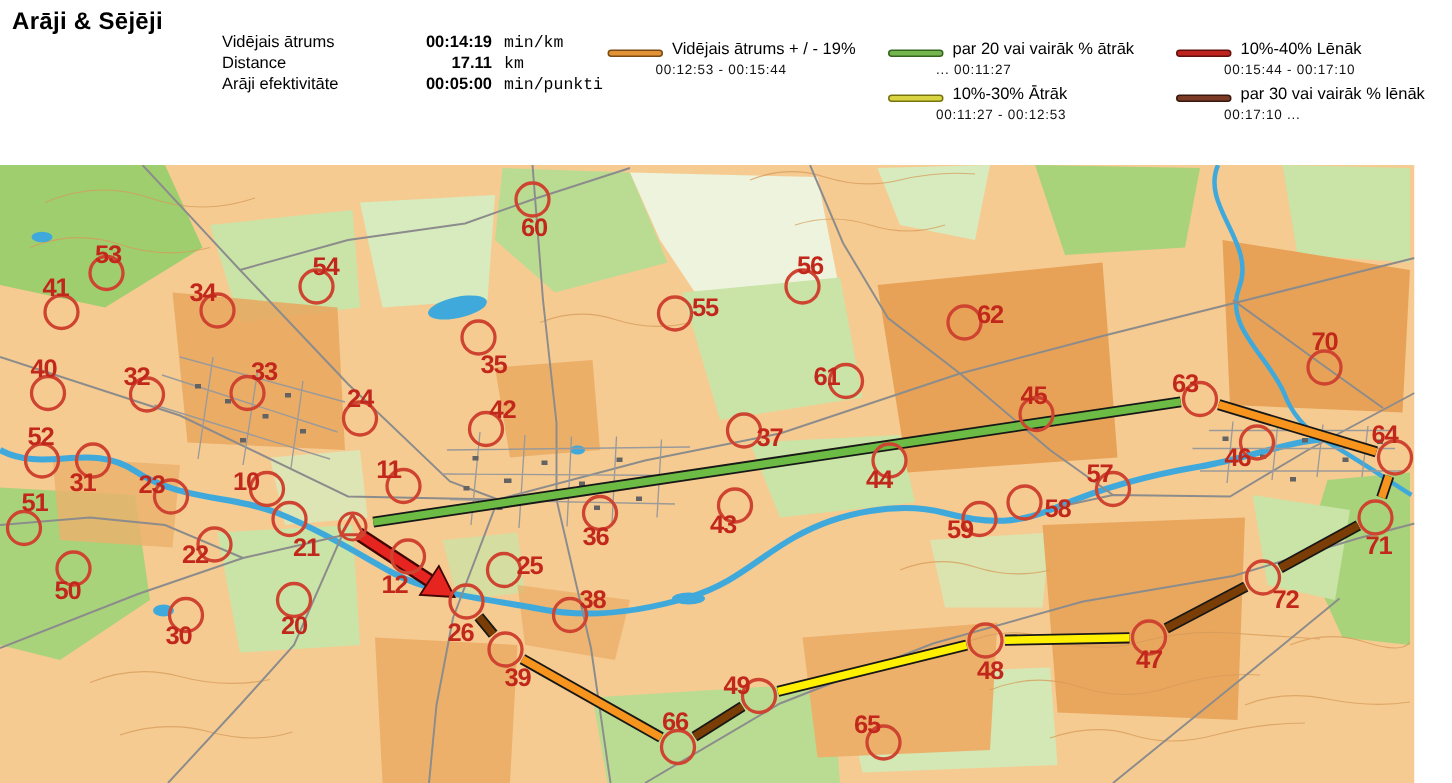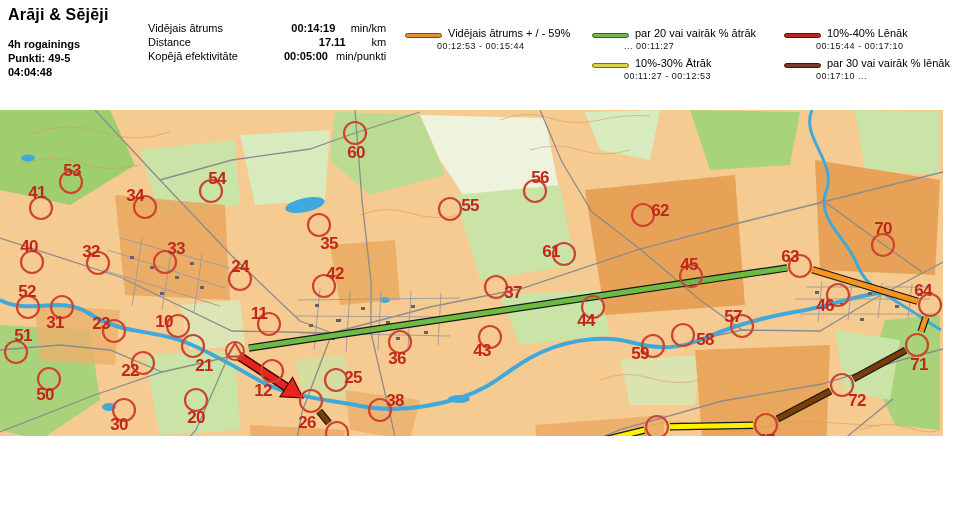--- a/index.html
+++ b/index.html
@@ -1,25 +1,25 @@
 <!DOCTYPE html>
 <html><head>
 <meta charset="utf-8">
 <style>
   html,body{margin:0;padding:0;background:#fff;}
   body{font-family:"Liberation Sans",sans-serif;color:#000;}
-  #stage{position:relative;width:968px;height:436px;overflow:hidden;background:#fff;}
+  #stage{position:relative;width:968px;height:522px;overflow:hidden;background:#fff;}
 
   .hdr-title{position:absolute;left:8px;top:6px;font-size:16px;font-weight:bold;letter-spacing:.2px;}
   .hdr-left{position:absolute;left:8px;top:37px;font-size:11px;font-weight:bold;line-height:14px;}
   .stats{position:absolute;left:148px;top:22px;font-size:11px;}
-  .stats .row{height:14px;display:flex;align-items:baseline;justify-content:space-between;}
+  .stats .row{height:14px;display:flex;align-items:baseline;}
   .stats .lab{width:128px;}
   .stats .val{width:52px;text-align:right;font-weight:bold;}
-  .stats .unit{margin-left:8px;}
+  .stats .unit{margin-left:8px;font-family:Liberation Mono, monospace;}
 
   .legend-item{position:absolute;font-size:11px;white-space:nowrap;}
   .legend-item .sw{position:absolute;left:0;top:7px;width:37px;height:5px;border-radius:3px;border:1px solid #444;box-sizing:border-box;}
   .legend-item .lab{position:absolute;left:43px;top:1px;}
   .legend-item .rng{position:absolute;left:32px;top:15px;font-size:9px;letter-spacing:.5px;color:#111;}
   #leg-avg{left:405px;top:26px;}
   #leg-fast20{left:592px;top:26px;}
   #leg-fast10{left:592px;top:56px;}
   #leg-slow10{left:784px;top:26px;}
   #leg-slow20{left:784px;top:56px;}
@@ -28,47 +28,42 @@
   #mapsvg{display:block;}
   .ctrl-num{font-family:"Liberation Sans",sans-serif;font-weight:bold;font-size:17px;letter-spacing:-0.8px;fill:#C2271C;}
 </style>
 </head>
 <body>
 
 <div id="stage">
 
   <div class="hdr-title">Arāji &amp; Sējēji</div>
 
-  <div class="hdr-left">
-    <div>4h rogainings</div>
-    <div>Punkti: 49-5</div>
-    <div>04:04:48</div>
-  </div>
 
   <div class="stats">
     <div class="row">
       <span class="lab">Vidējais ātrums</span>
       <span class="val">00:14:19</span>
       <span class="unit">min/km</span>
     </div>
     <div class="row">
       <span class="lab">Distance</span>
       <span class="val">17.11</span>
       <span class="unit">km</span>
     </div>
     <div class="row">
-      <span class="lab">Kopējā efektivitāte</span>
+      <span class="lab">Arāji efektivitāte</span>
       <span class="val">00:05:00</span>
       <span class="unit">min/punkti</span>
     </div>
   </div>
 
   <div class="legend-item" id="leg-avg">
     <span class="sw" style="background: rgb(224, 146, 53); border-color: rgb(122, 74, 20);"></span>
-    <span class="lab">Vidējais ātrums + / - 59%</span>
+    <span class="lab">Vidējais ātrums + / - 19%</span>
     <span class="rng">00:12:53   -   00:15:44</span>
   </div>
   <div class="legend-item" id="leg-fast20">
     <span class="sw" style="background: rgb(116, 182, 78); border-color: rgb(53, 100, 31);"></span>
     <span class="lab">par 20 vai vairāk % ātrāk</span>
     <span class="rng">...    00:11:27</span>
   </div>
   <div class="legend-item" id="leg-fast10">
     <span class="sw" style="background: rgb(217, 212, 66); border-color: rgb(119, 116, 15);"></span>
     <span class="lab">10%-30% Ātrāk</span>

